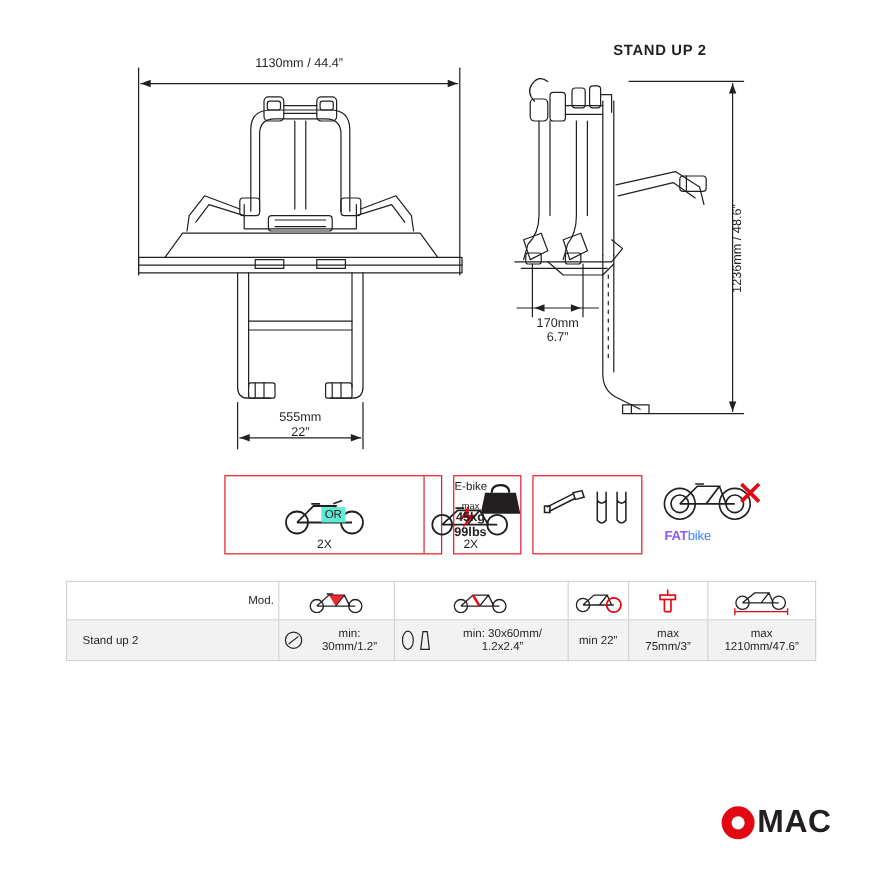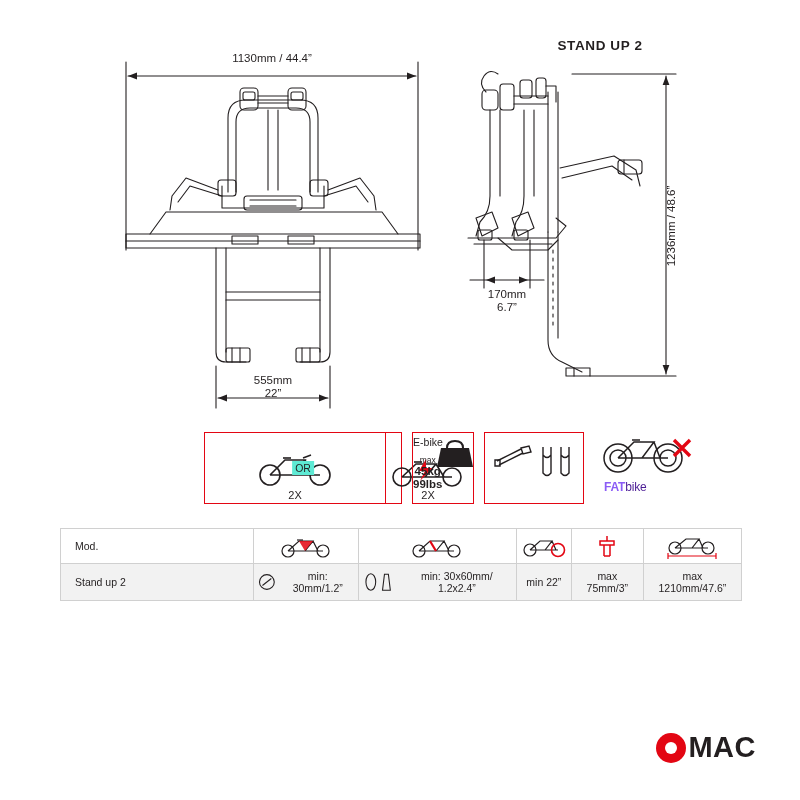--- a/index.html
+++ b/index.html
@@ -148,21 +148,21 @@
   }
   .fatbike-text {
     position: absolute;
     left: 6px;
     bottom: 10px;
     font-size: 12px;
     font-weight: bold;
     letter-spacing: -0.2px;
   }
   .fatbike-text .fat { color: #8b5cf6; }
-  .fatbike-text .bike { color: #4c1d95; font-weight: normal; }
+  .fatbike-text .bike { color: #3b82f6; font-weight: normal; }
 
   
   .spec-table {
     position: absolute;
     left: 60px;
     top: 528px;
     width: 682px;
     border-collapse: collapse;
     font-size: 10.5px;
   }
@@ -170,20 +170,21 @@
     border: 1px solid #d0d0d0;
     height: 36px;
     text-align: center;
     vertical-align: middle;
     padding: 0 4px;
     color: #231f20;
   }
   .spec-table tr.head td {
     height: 34px;
     background: #ffffff;
+    text-align: right;
   }
   .spec-table tr.row td {
     background: #f2f2f2;
   }
   .spec-table td.label-col {
     text-align: left;
     padding-left: 14px;
     width: 174px;
   }
   .icon-cell-inner {

